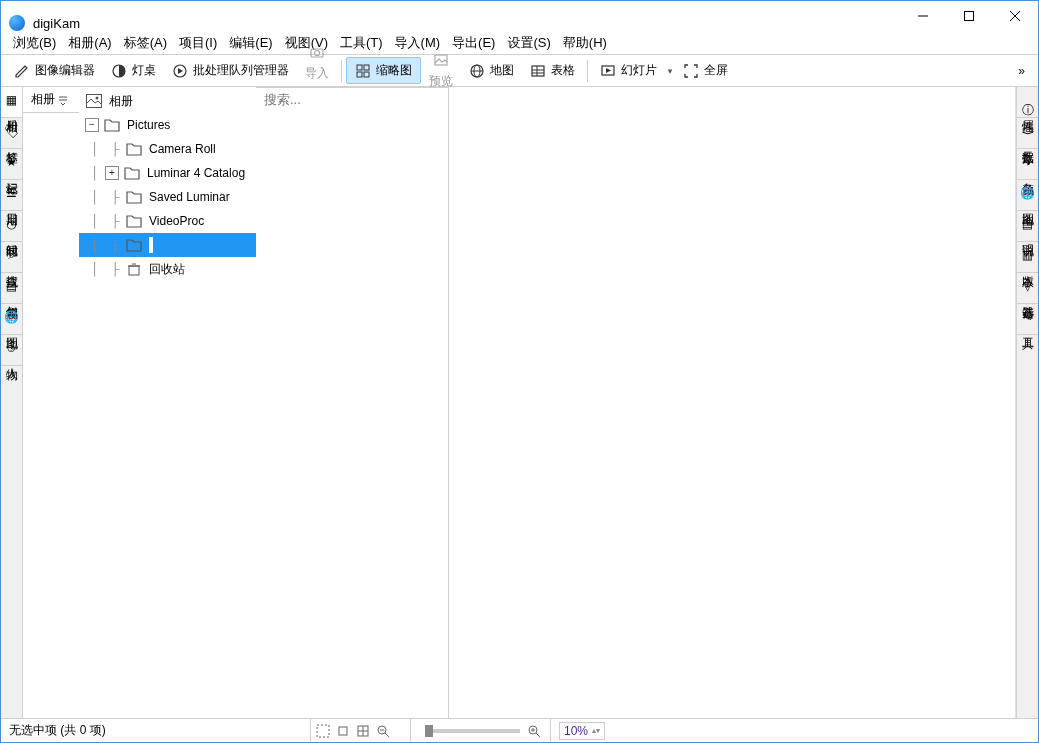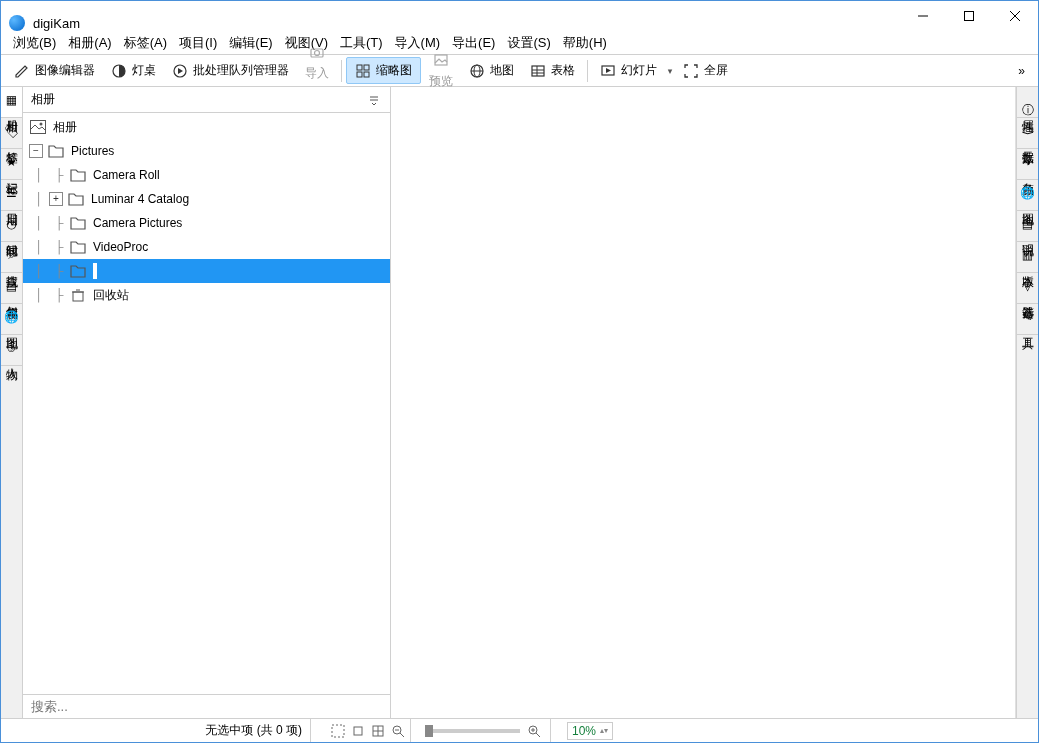--- a/index.html
+++ b/index.html
@@ -31,39 +31,39 @@
 
 .vtabs { width: 22px; background: #f0f0f0; border-right: 1px solid #d0d0d0; display: flex; flex-direction: column; }
 .vtab { writing-mode: vertical-rl; text-orientation: mixed; padding: 6px 2px; display: flex; align-items: center; gap: 4px; cursor: default; font-size: 12px; border-bottom: 1px solid #d0d0d0; }
 .vtab.active { background: #fff; }
 .vicon { width: 14px; height: 14px; display: inline-flex; align-items: center; justify-content: center; }
 
 
 .vtabs-r { width: 22px; background: #f0f0f0; border-left: 1px solid #d0d0d0; display: flex; flex-direction: column; }
 
 
-.leftpanel { width: 368px; display: flex; flex-direction: column; border-right: 1px solid #d0d0d0; }
+.leftpanel { width: 426px; display: flex; flex-direction: row; border-right: 1px solid #d0d0d0; }
 .panel-header { height: 26px; display: flex; align-items: center; padding: 0 8px; border-bottom: 1px solid #d0d0d0; background: #fff; font-size: 13px; }
 .panel-header .spacer { flex: 1; }
 .tree { flex: 1; overflow: auto; padding: 2px 0; font-family: "SimSun", monospace; font-size: 14px; }
 .tree-row { height: 24px; display: flex; align-items: center; padding-left: 6px; cursor: default; white-space: nowrap; }
 .tree-row.selected { background: #2196f3; color: #fff; }
 .tree-indent { display: inline-block; width: 20px; text-align: center; color: #888; }
 .tree-toggle { width: 14px; height: 14px; display: inline-flex; align-items: center; justify-content: center; border: 1px solid #888; margin-right: 4px; font-size: 10px; line-height: 1; color: #333; background: #fff; }
 .tree-icon { width: 18px; height: 16px; display: inline-flex; align-items: center; justify-content: center; margin-right: 6px; }
 .search-row { height: 24px; border-top: 1px solid #d0d0d0; display: flex; align-items: center; }
 .search-row input { flex: 1; border: none; outline: none; padding: 0 8px; height: 100%; font-size: 13px; background: #fff; }
 
 
 .centerpanel { flex: 1; display: flex; flex-direction: column; }
 .thumb-area { flex: 1; background: #fff; border-right: 1px solid #e0e0e0; }
 
 
 .statusbar { height: 24px; border-top: 1px solid #d0d0d0; display: flex; align-items: stretch; font-size: 13px; }
-.status-cell { display: flex; align-items: center; padding: 0 8px; border-right: 1px solid #d0d0d0; justify-content: flex-end; }
+.status-cell { display: flex; align-items: center; padding: 0 8px; border-right: 1px solid #d0d0d0; }
 .status-cell.center { justify-content: center; }
 .sicon { width: 16px; height: 16px; display: inline-flex; align-items: center; justify-content: center; color: #666; }
 .sicon.disabled { color: #bbb; }
 .zoom-slider { width: 96px; height: 4px; background: #ccc; position: relative; margin: 0 6px; }
 .zoom-thumb { position: absolute; left: 0; top: -4px; width: 8px; height: 12px; background: #888; }
 .zoom-box { width: 46px; border: 1px solid #ccc; padding: 1px 4px; display: flex; align-items: center; justify-content: space-between; }
 
 svg { display: block; }
 </style>
 </head>
@@ -302,21 +302,21 @@
             <span>Luminar 4 Catalog</span>
           </div>
           <div class="tree-row">
             <span class="tree-indent">│</span>
             <span class="tree-indent">├</span>
             <span class="tree-icon">
               <svg width="16" height="14">
                 <path d="M1 2 L6 2 L8 4 L15 4 L15 13 L1 13 Z" fill="none" stroke="#555" stroke-width="1.2"></path>
               </svg>
             </span>
-            <span>Camera Pictures</span>
+            <span>Saved Luminar</span>
           </div>
           <div class="tree-row">
             <span class="tree-indent">│</span>
             <span class="tree-indent">├</span>
             <span class="tree-icon">
               <svg width="16" height="14">
                 <path d="M1 2 L6 2 L8 4 L15 4 L15 13 L1 13 Z" fill="none" stroke="#555" stroke-width="1.2"></path>
               </svg>
             </span>
             <span>VideoProc</span>
@@ -430,17 +430,17 @@
         <svg width="14" height="14">
           <circle cx="6" cy="6" r="4" fill="none" stroke="#666"></circle>
           <line x1="4" y1="6" x2="8" y2="6" stroke="#666"></line>
           <line x1="6" y1="4" x2="6" y2="8" stroke="#666"></line>
           <line x1="9" y1="9" x2="13" y2="13" stroke="#666"></line>
         </svg>
       </span>
   </div>
   <div class="status-cell" style="width:70px; border-right:none">
     <div class="zoom-box">
-      <span style="color:#15803d">10%</span>
+      <span style="color:#4c1d95">10%</span>
       <span style="font-size:8px;color:#888">▴▾</span>
     </div>
   </div>
 </div>
 
 </body></html>

